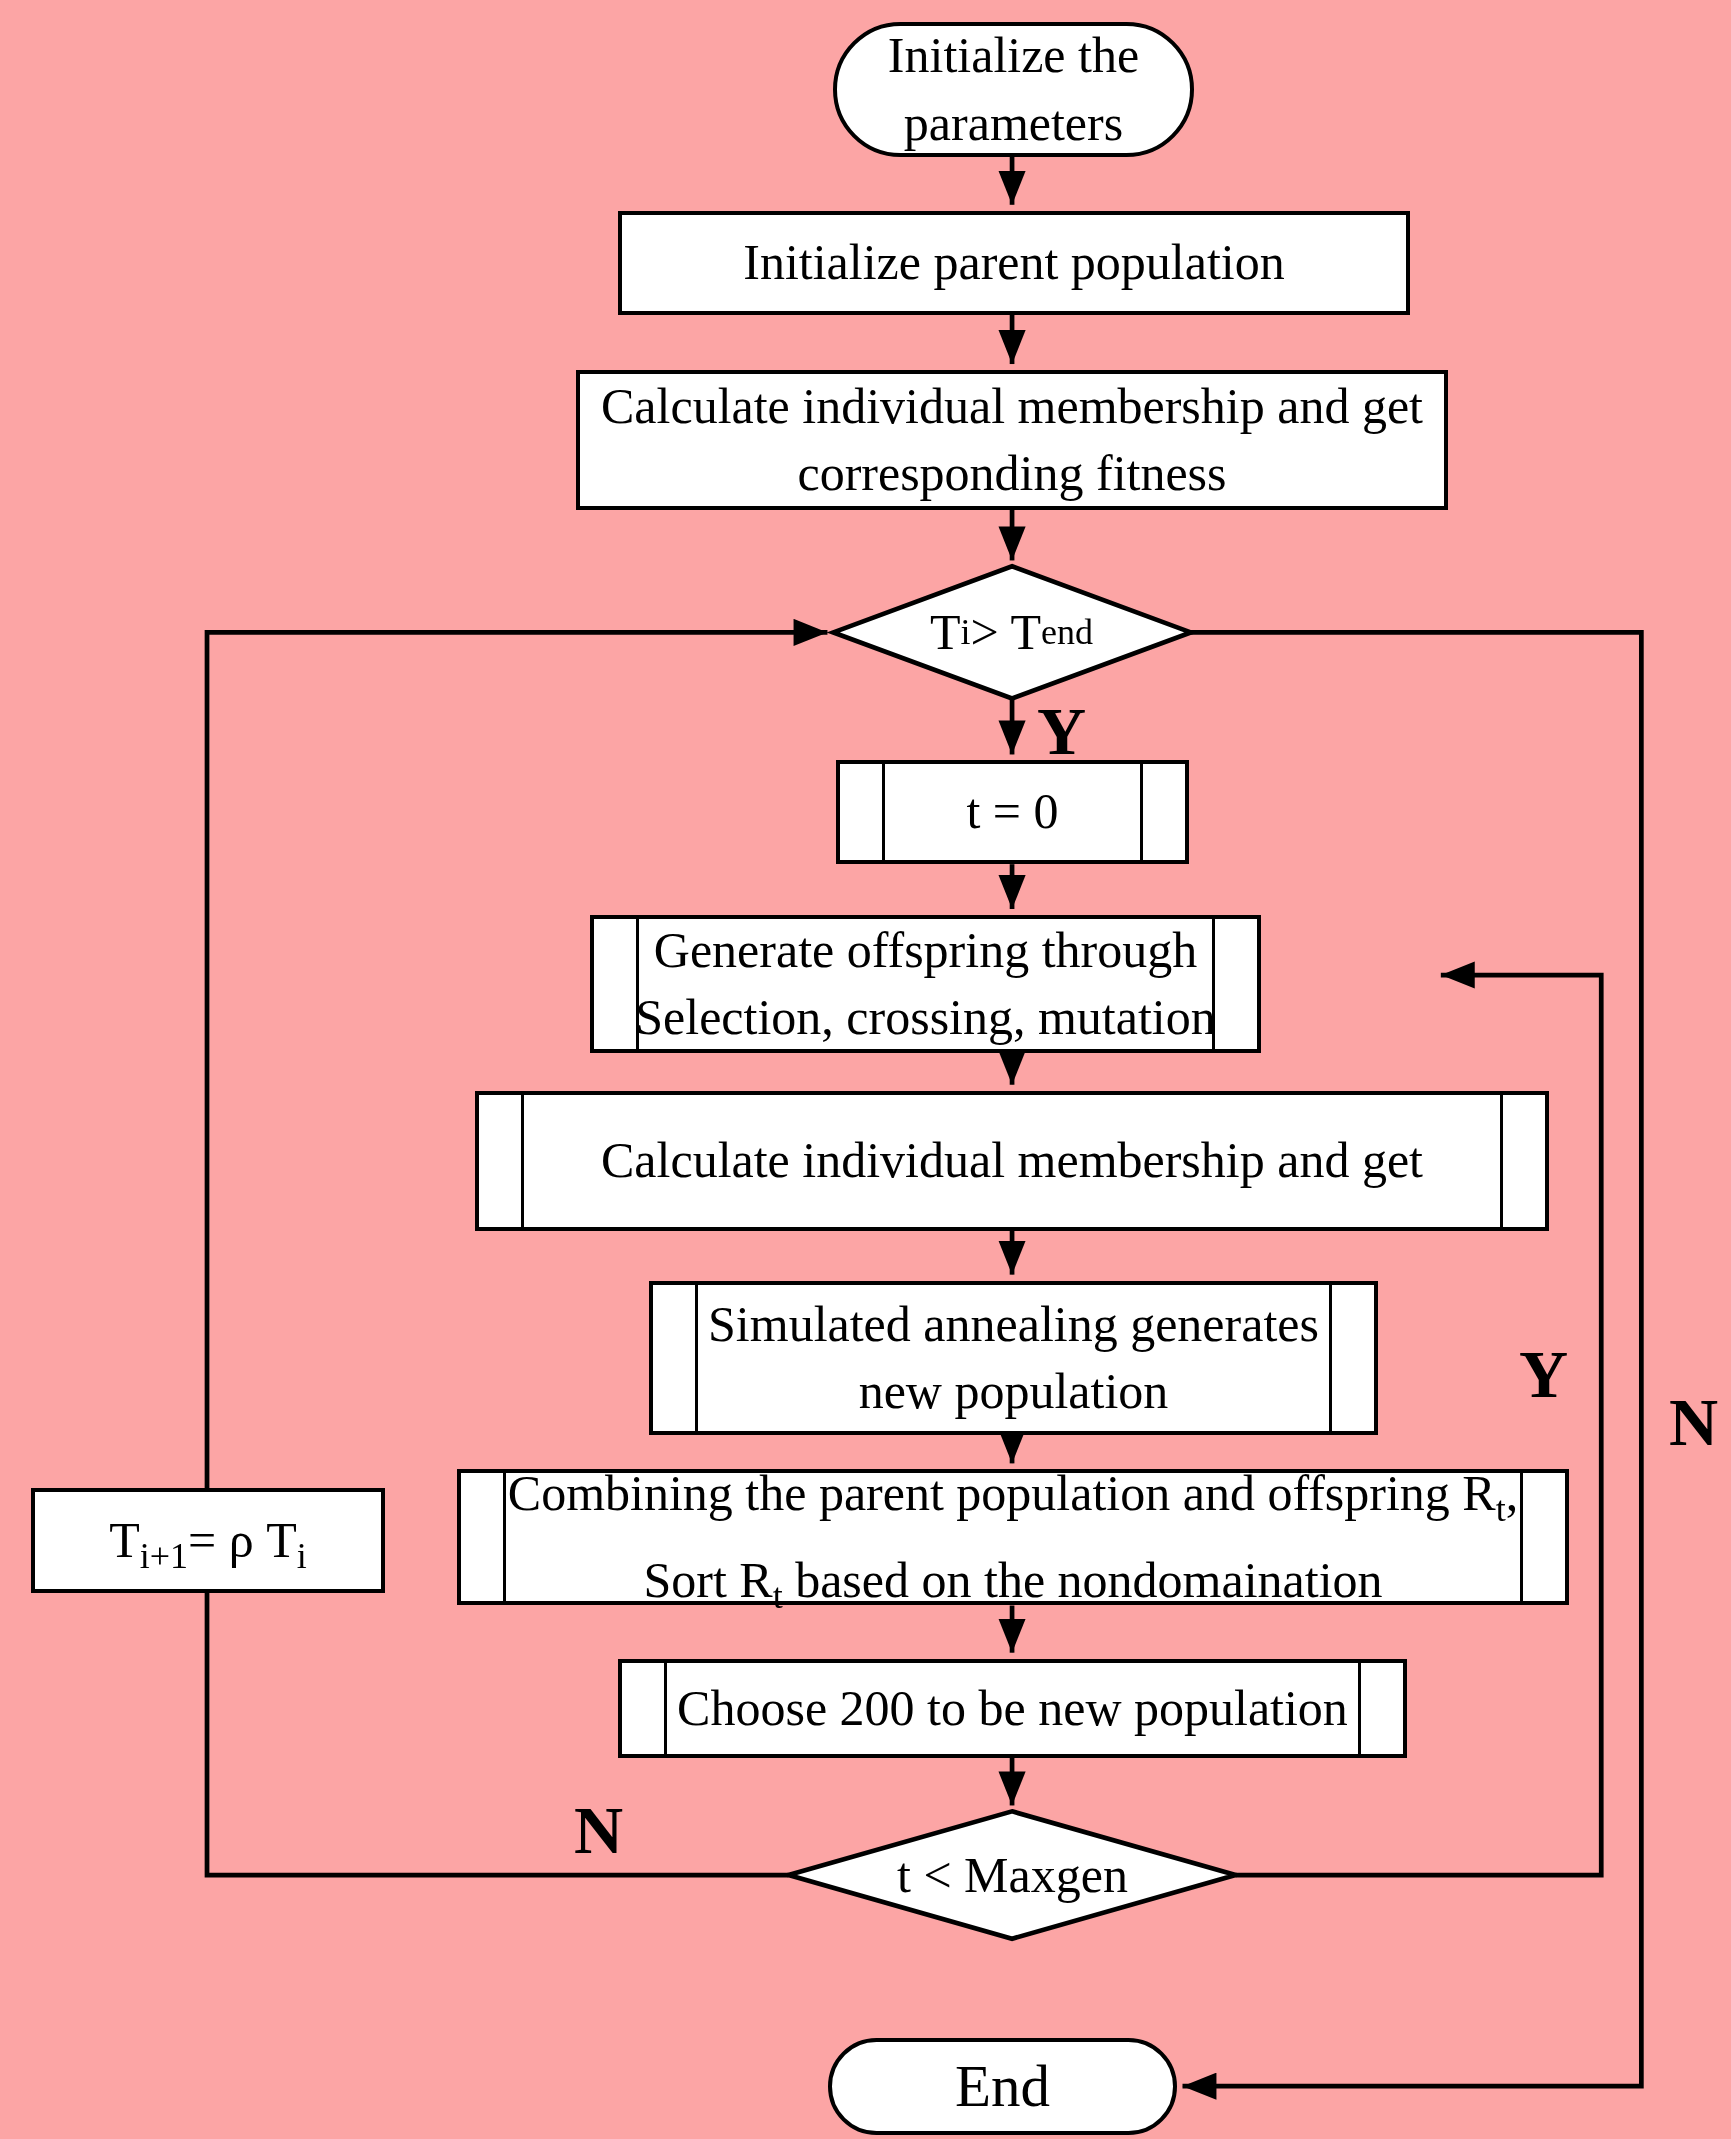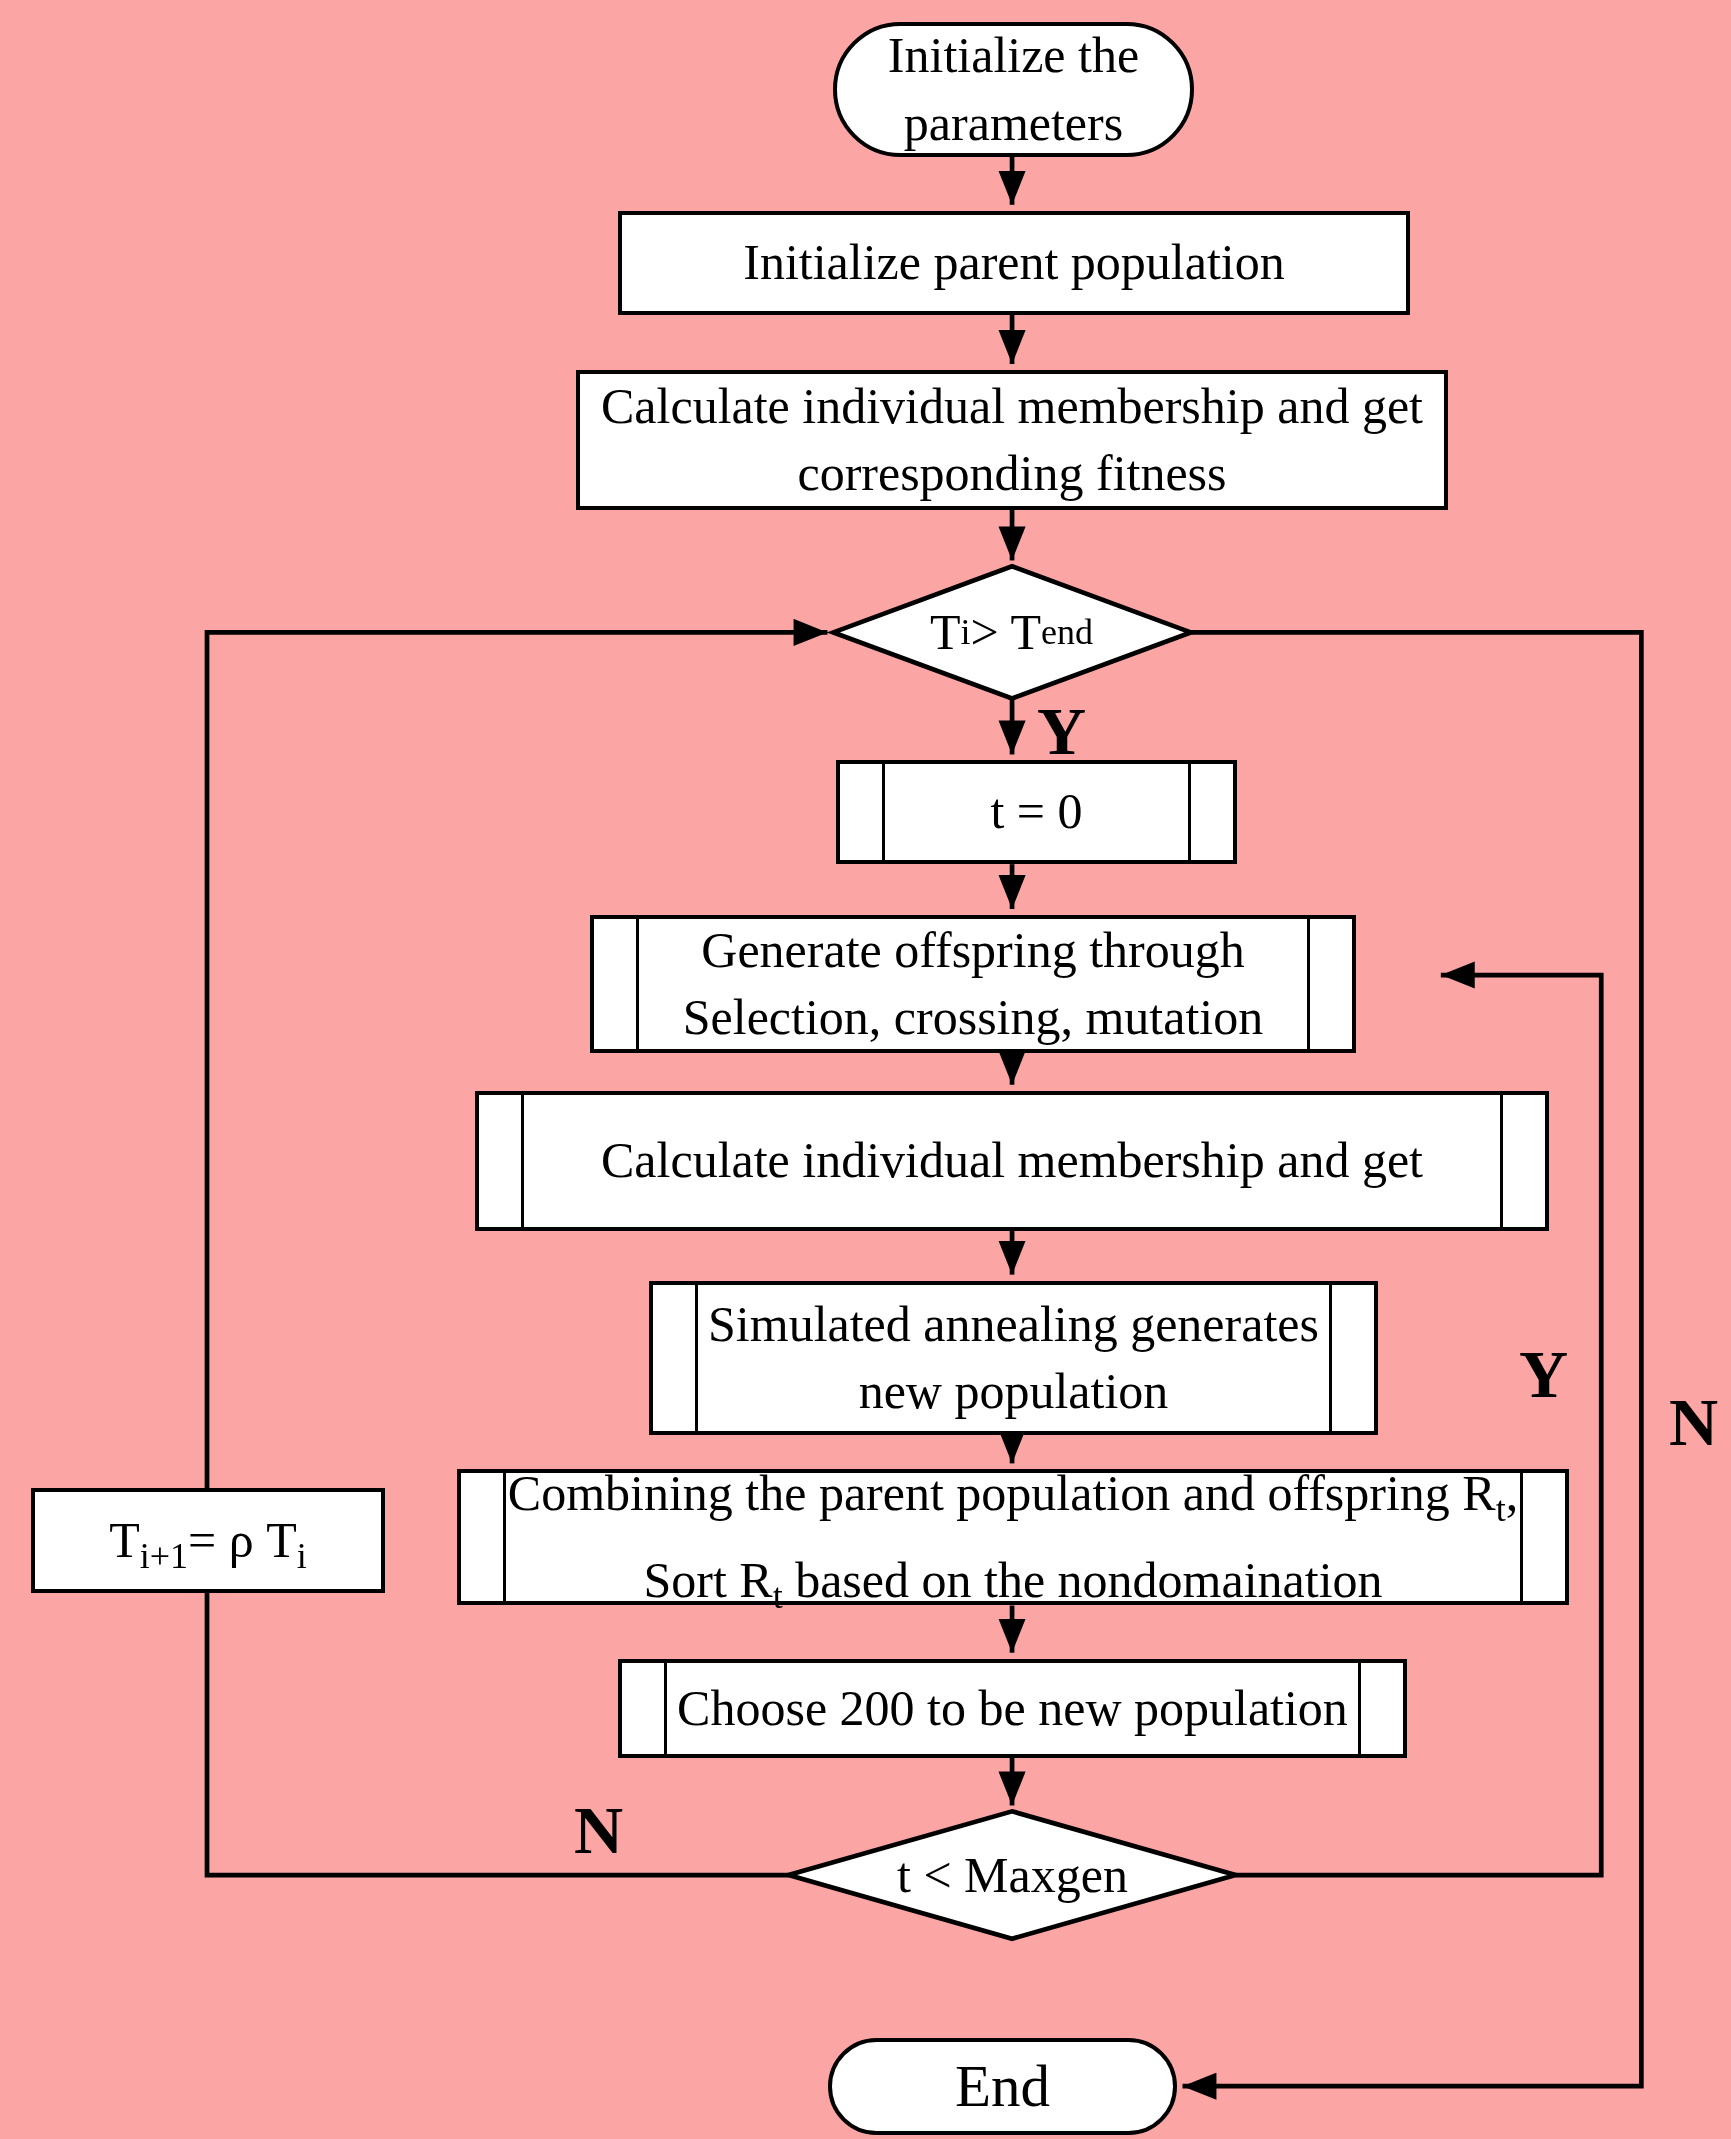--- a/index.html
+++ b/index.html
@@ -92,27 +92,27 @@
     <div class="tline">corresponding fitness</div>
   </div>
 
   <div class="dtext" style="left:833px;top:566px;width:357px;height:132px;">
     <span>T</span>
       <sub>i</sub>
       <span> &gt; T</span>
       <sub>end</sub>
   </div>
 
-  <div class="node" style="left:836px;top:760px;width:401px;height:104px;text-align:right;">
+  <div class="node" style="left:836px;top:760px;width:353px;height:104px;text-align:right;">
     <div class="bar l"></div>
     <div class="bar r"></div>
     <div class="tline">t = 0</div>
   </div>
 
-  <div class="node" style="left:590px;top:915px;width:766px;height:138px;">
+  <div class="node" style="left:590px;top:915px;width:671px;height:138px;">
     <div class="bar l"></div>
     <div class="bar r"></div>
     <div class="tline">Generate offspring through</div>
     <div class="tline">Selection, crossing, mutation</div>
   </div>
 
   <div class="node" style="left:475px;top:1091px;width:1074px;height:140px;">
     <div class="bar l"></div>
     <div class="bar r"></div>
     <div class="tline">Calculate individual membership and get</div>

